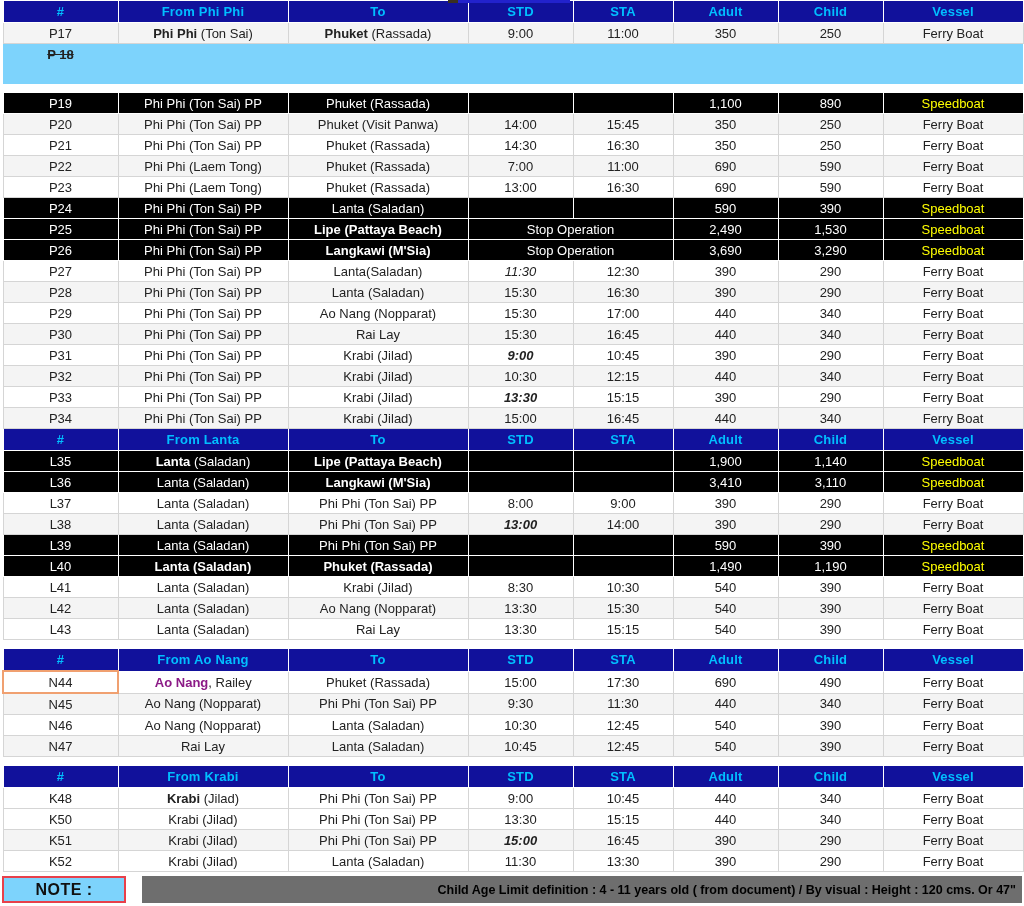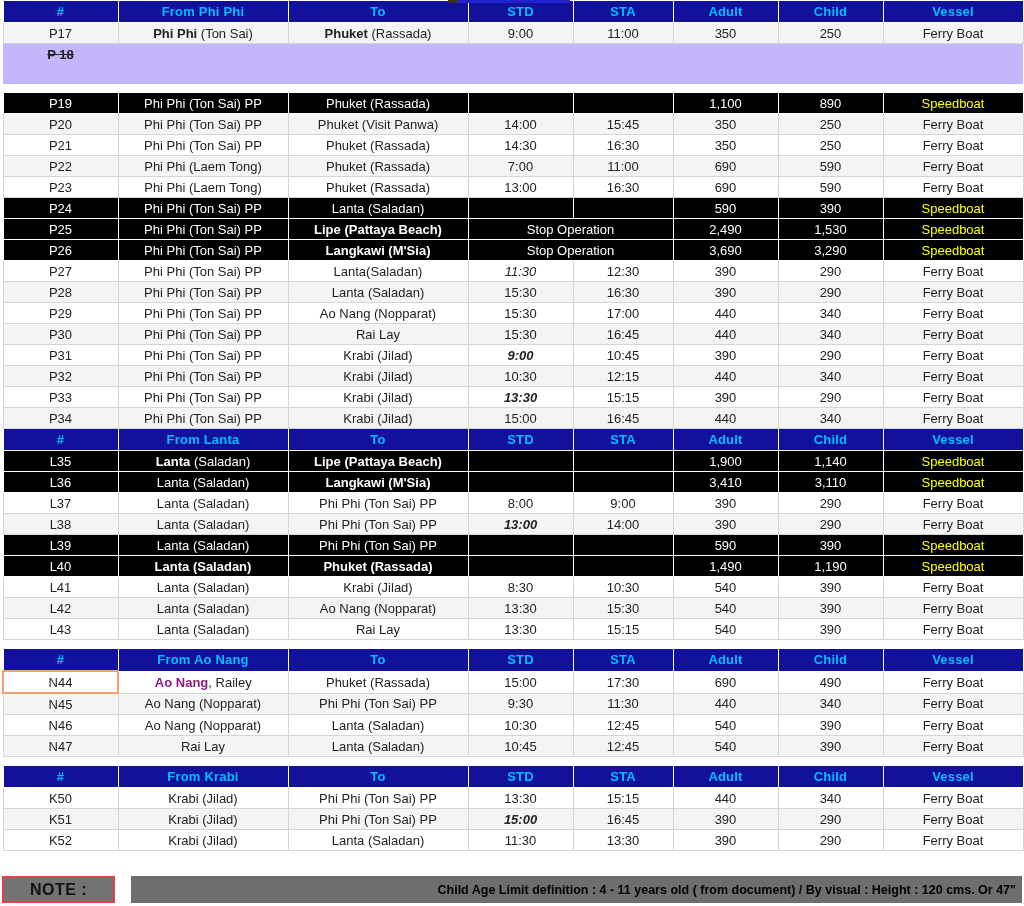--- a/index.html
+++ b/index.html
@@ -66,21 +66,21 @@
 
   
   tr.r-black td{
     background:#000000;
     color:#ffffff;
     border:1px solid #ffffff;
   }
   tr.r-black td.vessel{color:#ffff00;margin-top:48px;}
 
   
-  tr.r-blank td{background:#c4b5fd;border:none;height:20px;}
+  tr.r-blank td{background:#7dd3fc;border:none;height:20px;}
   tr.r-spacer td{background:#ffffff;border:none;height:8px;}
 
   
   .b{font-weight:bold;}
   .i{font-style:italic;}
   .bi{font-weight:bold;font-style:italic;}
   .blue{color:#4a6fe3;margin-top:20px;}
   .indigo{color:#3b3bd8;}
   .strike{text-decoration:line-through;font-weight:bold;color:#1a1a1a;}
   .magenta{color:#a0219b;}
@@ -93,22 +93,22 @@
     border:2px solid #f0a070 !important;
     box-shadow:inset 0 0 0 1px #ffffff;
   }
 
   
   .note-wrap{
     position:absolute;left:2px;top:876px;width:1020px;height:27px;
     display:flex;align-items:stretch;
   }
   .note-label{
-    width:113px;
-    background:#737373;
+    width:124px;
+    background:#7dd3fc;
     border:2px solid #e8404a;
     display:flex;align-items:center;justify-content:center;
     font-weight:bold;font-size:16px;color:#111111;
     letter-spacing:.5px;
     box-sizing:border-box;
   }
   .note-body{
     flex:1;
     background:#6e6e6e;
     color:#000000;
@@ -560,20 +560,30 @@
         <td>#</td>
         <td>From Krabi</td>
         <td>To</td>
         <td>STD</td>
         <td>STA</td>
         <td>Adult</td>
         <td>Child</td>
         <td>Vessel</td>
       </tr>
 
+      <tr class="r-white">
+        <td>K48</td>
+        <td><span class="b">Krabi</span><span> (Jilad)</span></td>
+        <td>Phi Phi (Ton Sai) PP</td>
+        <td>9:00</td>
+        <td>10:45</td>
+        <td>440</td>
+        <td>340</td>
+        <td>Ferry Boat</td>
+      </tr>
 
 
       <tr class="r-white">
         <td>K50</td>
         <td>Krabi (Jilad)</td>
         <td>Phi Phi (Ton Sai) PP</td>
         <td>13:30</td>
         <td>15:15</td>
         <td>440</td>
         <td>340</td>

